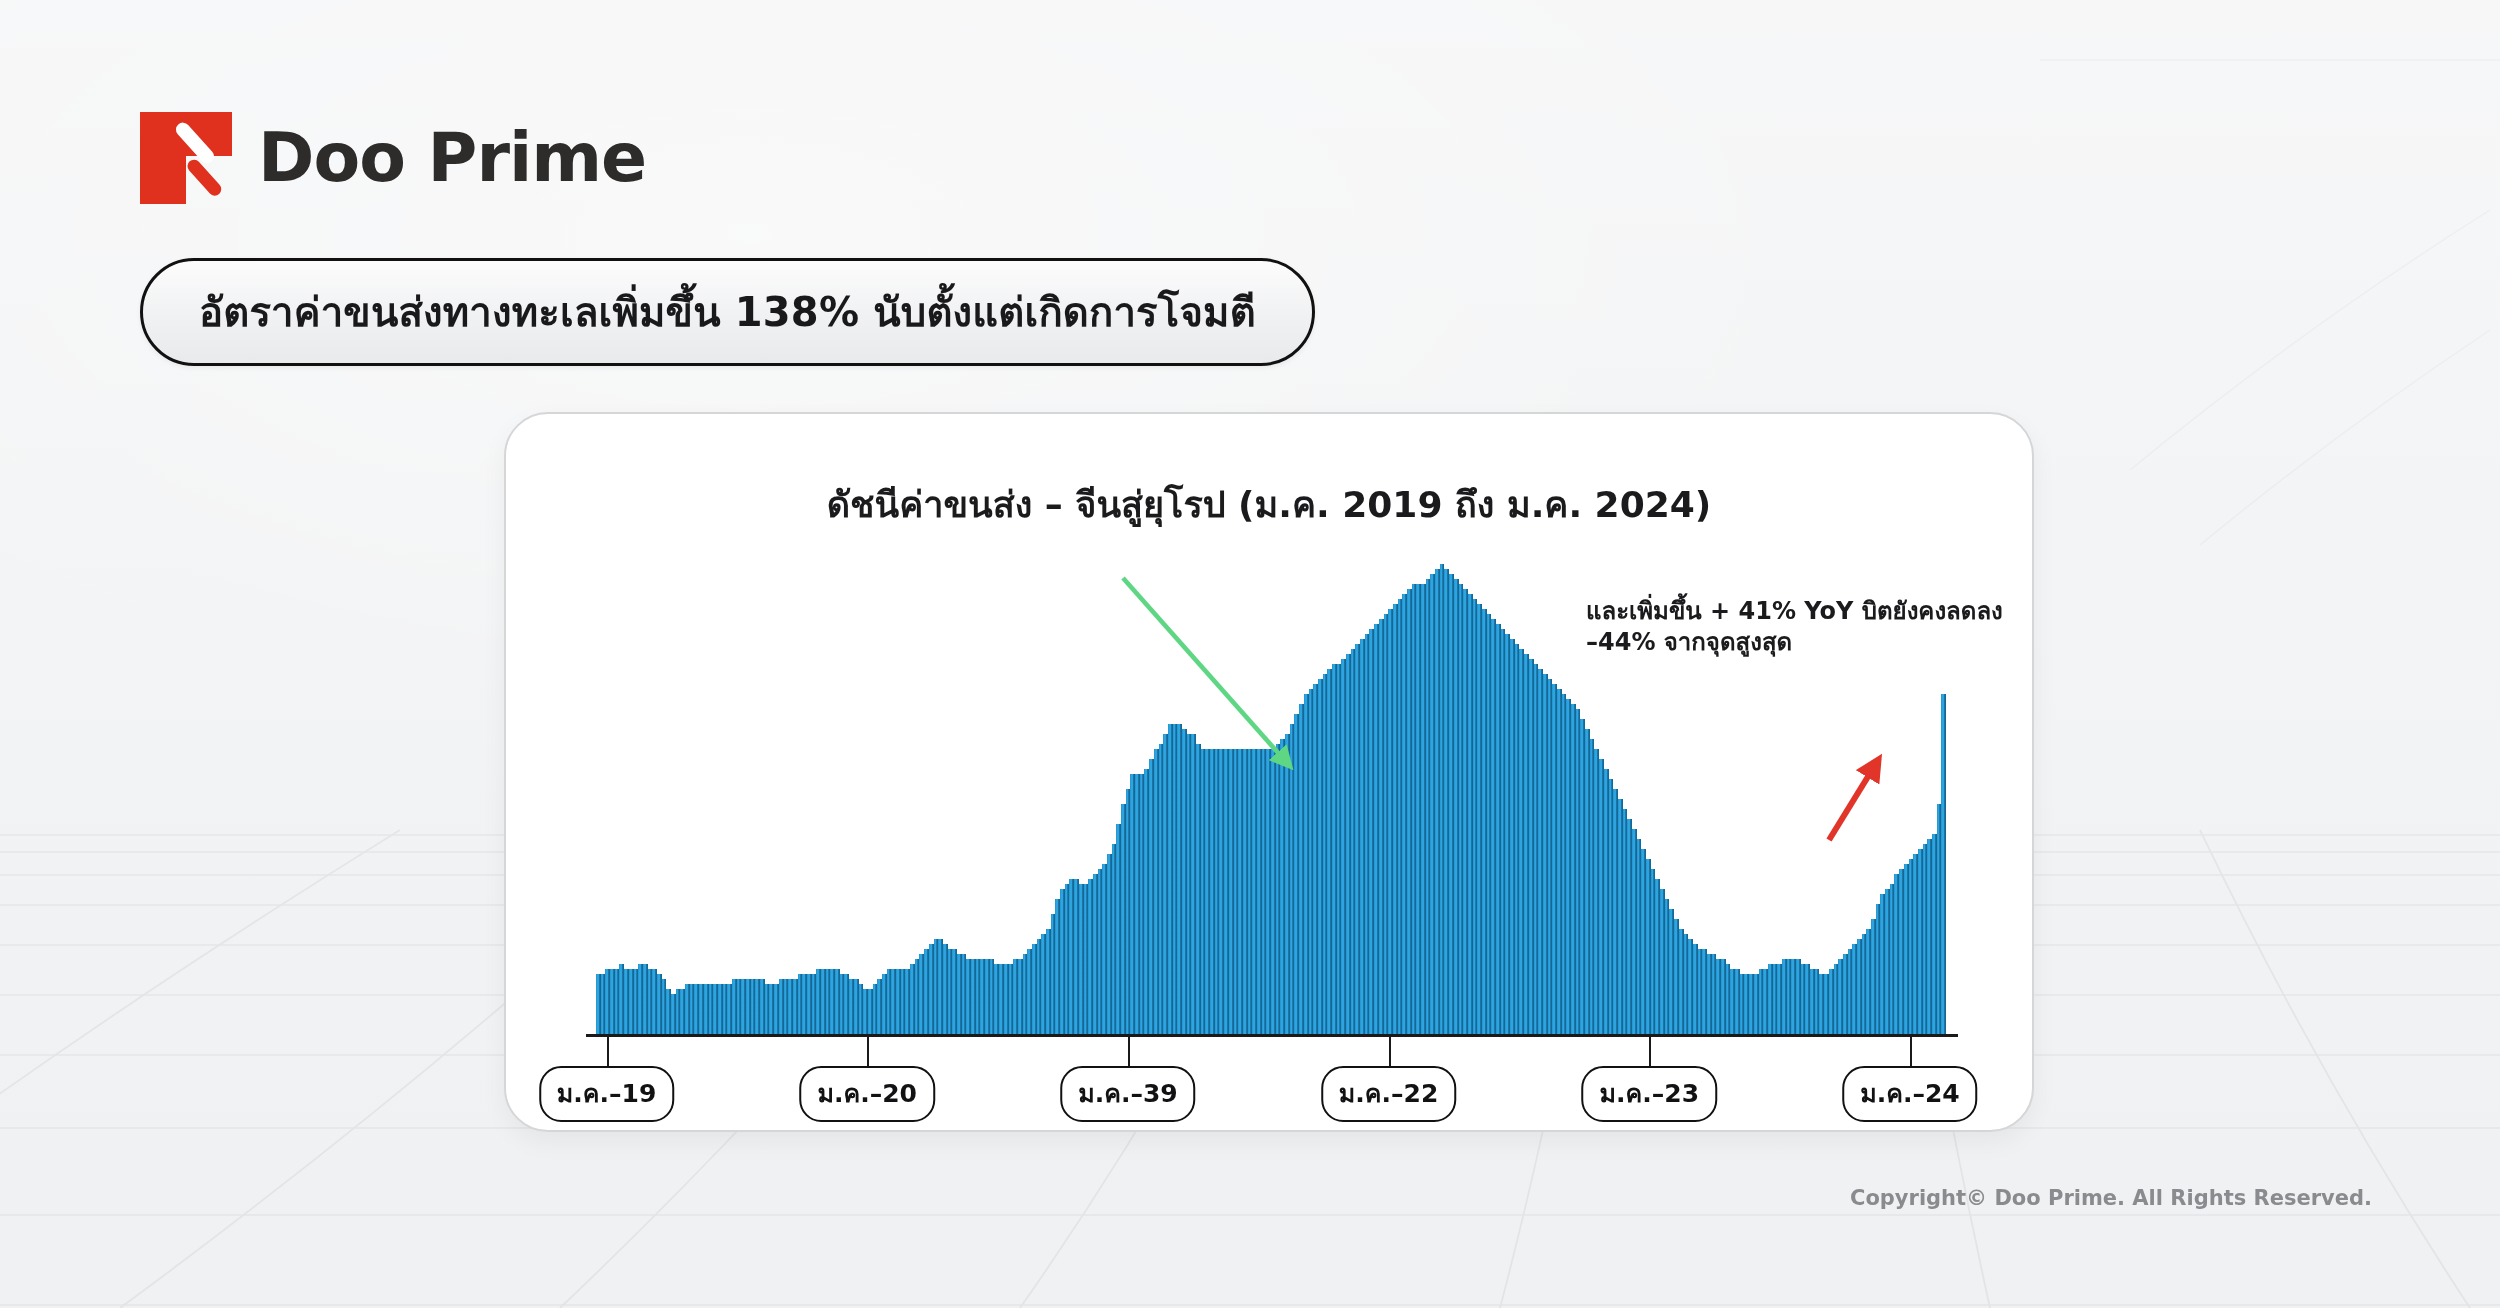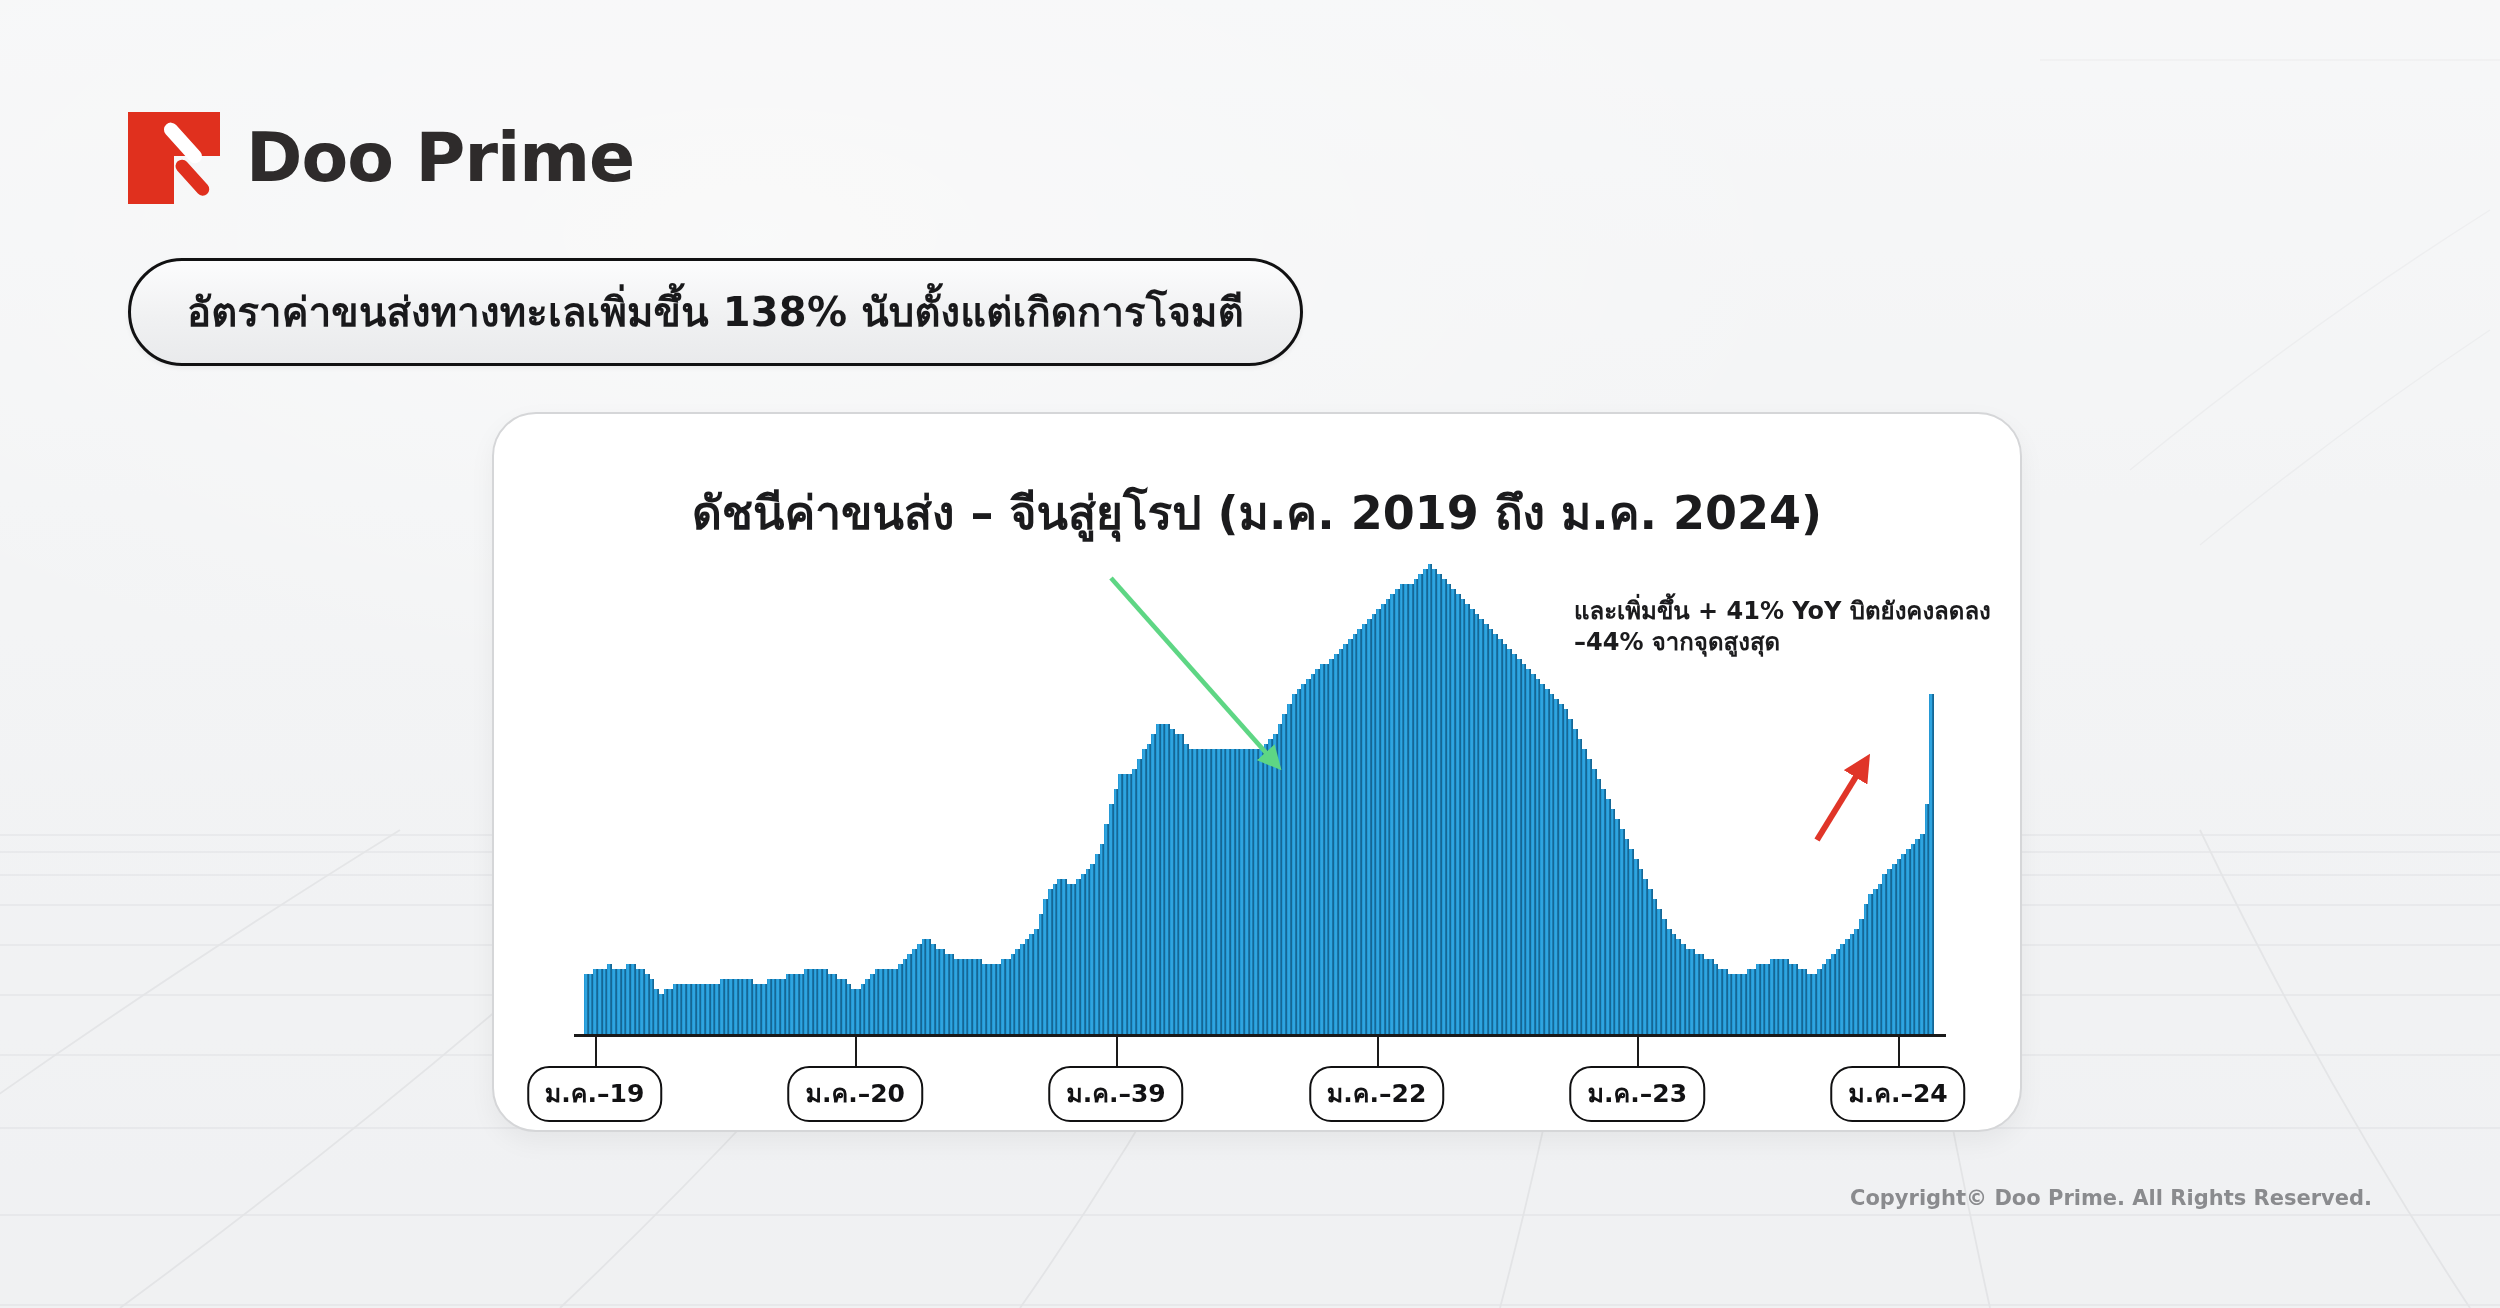--- a/index.html
+++ b/index.html
@@ -13,21 +13,21 @@
   
   #bg-grid{position:absolute;inset:0;z-index:0;}
   #bg-vignette{
     position:absolute;inset:0;z-index:1;pointer-events:none;
     background:
       radial-gradient(ellipse 70% 60% at 30% 18%, rgba(255,255,255,.95) 0%, rgba(255,255,255,0) 62%),
       linear-gradient(180deg, #fbfbfc 0%, #f4f5f6 38%, #eeeff1 100%);
     mix-blend-mode:normal;opacity:.55;
   }
 
-  .layer{position:absolute;z-index:3;}
+  .layer{position:absolute;z-index:3;margin-left:12px;}
 
   
   #logo-row{left:128px;top:112px;display:flex;align-items:center;gap:26px;}
   #logo-mark{width:92px;height:92px;position:relative;flex:none;}
   #brand-name{
     font-size:68px;font-weight:700;color:#2e2b2b;letter-spacing:-1px;
     font-family:"DejaVu Sans","Liberation Sans",sans-serif;line-height:1;
     white-space:nowrap;
   }
 
@@ -45,21 +45,21 @@
   }
 
   
   #chart-card{
     left:492px;top:412px;width:1530px;height:720px;box-sizing:border-box;
     background:#ffffff;border:2px solid #d5d6d8;border-radius:44px;
     box-shadow:0 10px 26px rgba(0,0,0,.05);
   }
   #chart-title{
     position:absolute;left:0;right:0;top:62px;text-align:center;
-    font-size:46px;font-weight:700;color:#1b1b1d;white-space:nowrap;
+    font-size:36px;font-weight:700;color:#1b1b1d;white-space:nowrap;
   }
 
   
   #plot{position:absolute;left:90px;top:150px;width:1352px;height:470px;}
   #bars{position:absolute;left:0;bottom:0;width:100%;height:100%;
         display:flex;align-items:flex-end;gap:0;}
   .bar{flex:1 1 auto;position:relative;min-width:1px;
        background:linear-gradient(90deg,#1f93d1 0%,#2fa5e0 38%,#2fa5e0 62%,#0e5c8c 100%);
        border-right:1px solid rgba(10,62,95,.55);}
 

